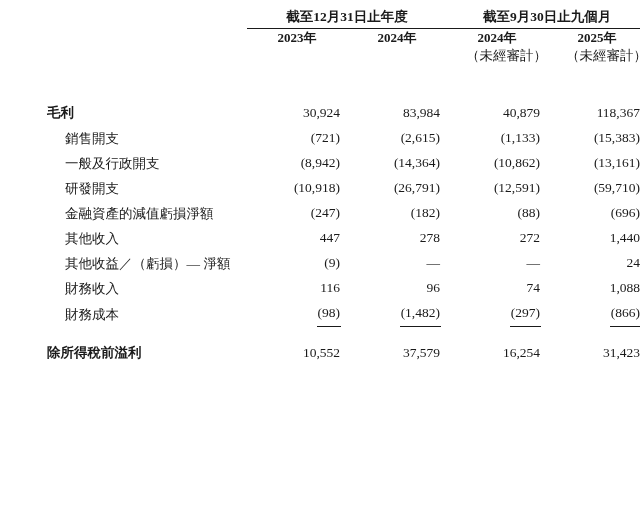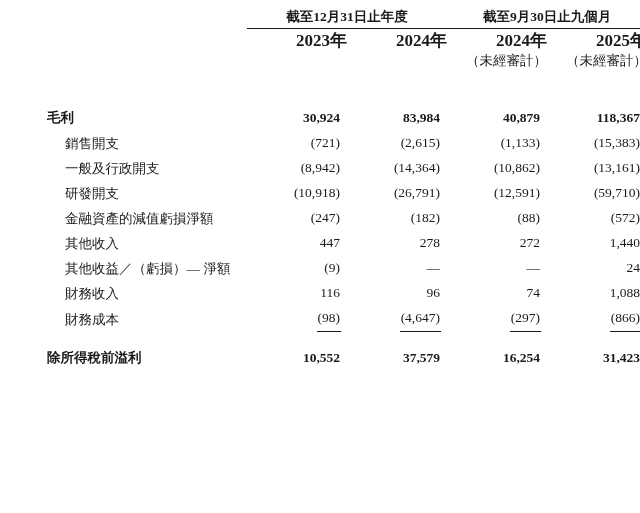--- a/index.html
+++ b/index.html
@@ -40,23 +40,23 @@
     font-size: 13.5px;
     padding-bottom: 3px;
     white-space: nowrap;
   }
   .hdr-group .grp-inner {
     display: block;
     border-bottom: 1px solid #1a1a1a;
     padding-bottom: 2px;
   }
   .hdr-year {
-    text-align: right;
-    font-weight: bold;
-    font-size: 17px;
+    text-align: center;
+    font-weight: bold;
+    font-size: 13px;
     padding-top: 6px;
     padding-bottom: 1px;
     white-space: nowrap;
   }
   .hdr-unit {
     text-align: center;
     font-size: 13.5px;
     font-weight: bold;
     padding-top: 4px;
     white-space: nowrap;
@@ -78,21 +78,21 @@
   .row td.label {
     text-align: left;
     padding-left: 30px;
   }
   .row.lead td.label {
     padding-left: 12px;
     font-weight: bold;
     font-family: Liberation Mono, monospace;
   }
   .row.lead td {
-    font-weight: bold;
+    font-weight: normal;
   }
   .row td.num {
     text-align: right;
     padding-right: 6px;
     font-variant-numeric: tabular-nums;
   }
   td.num .uline {
     display: inline-block;
     padding: 0 1px 1px 1px;
   }
@@ -178,21 +178,21 @@
           <td class="num"><span class="uline">(10,918)</span></td>
           <td class="num"><span class="uline">(26,791)</span></td>
           <td class="num"><span class="uline">(12,591)</span></td>
           <td class="num"><span class="uline">(59,710)</span></td>
         </tr>
         <tr class="row">
           <td class="label">金融資產的減值虧損淨額</td>
           <td class="num"><span class="uline">(247)</span></td>
           <td class="num"><span class="uline">(182)</span></td>
           <td class="num"><span class="uline">(88)</span></td>
-          <td class="num"><span class="uline">(572)</span></td>
+          <td class="num"><span class="uline">(696)</span></td>
         </tr>
         <tr class="row">
           <td class="label">其他收入</td>
           <td class="num"><span class="uline">447</span></td>
           <td class="num"><span class="uline">278</span></td>
           <td class="num"><span class="uline">272</span></td>
           <td class="num"><span class="uline">1,440</span></td>
         </tr>
         <tr class="row">
           <td class="label">其他收益／（虧損）— 淨額</td>
@@ -204,21 +204,21 @@
         <tr class="row">
           <td class="label">財務收入</td>
           <td class="num"><span class="uline">116</span></td>
           <td class="num"><span class="uline">96</span></td>
           <td class="num"><span class="uline">74</span></td>
           <td class="num"><span class="uline">1,088</span></td>
         </tr>
         <tr class="row rule-single">
           <td class="label">財務成本</td>
           <td class="num"><span class="uline">(98)</span></td>
-          <td class="num"><span class="uline">(4,647)</span></td>
+          <td class="num"><span class="uline">(1,482)</span></td>
           <td class="num"><span class="uline">(297)</span></td>
           <td class="num"><span class="uline">(866)</span></td>
         </tr>
         <tr class="gap14">
           <td colspan="5"></td>
         </tr>
         <tr class="row lead">
           <td class="label">除所得稅前溢利</td>
           <td class="num"><span class="uline">10,552</span></td>
           <td class="num"><span class="uline">37,579</span></td>

